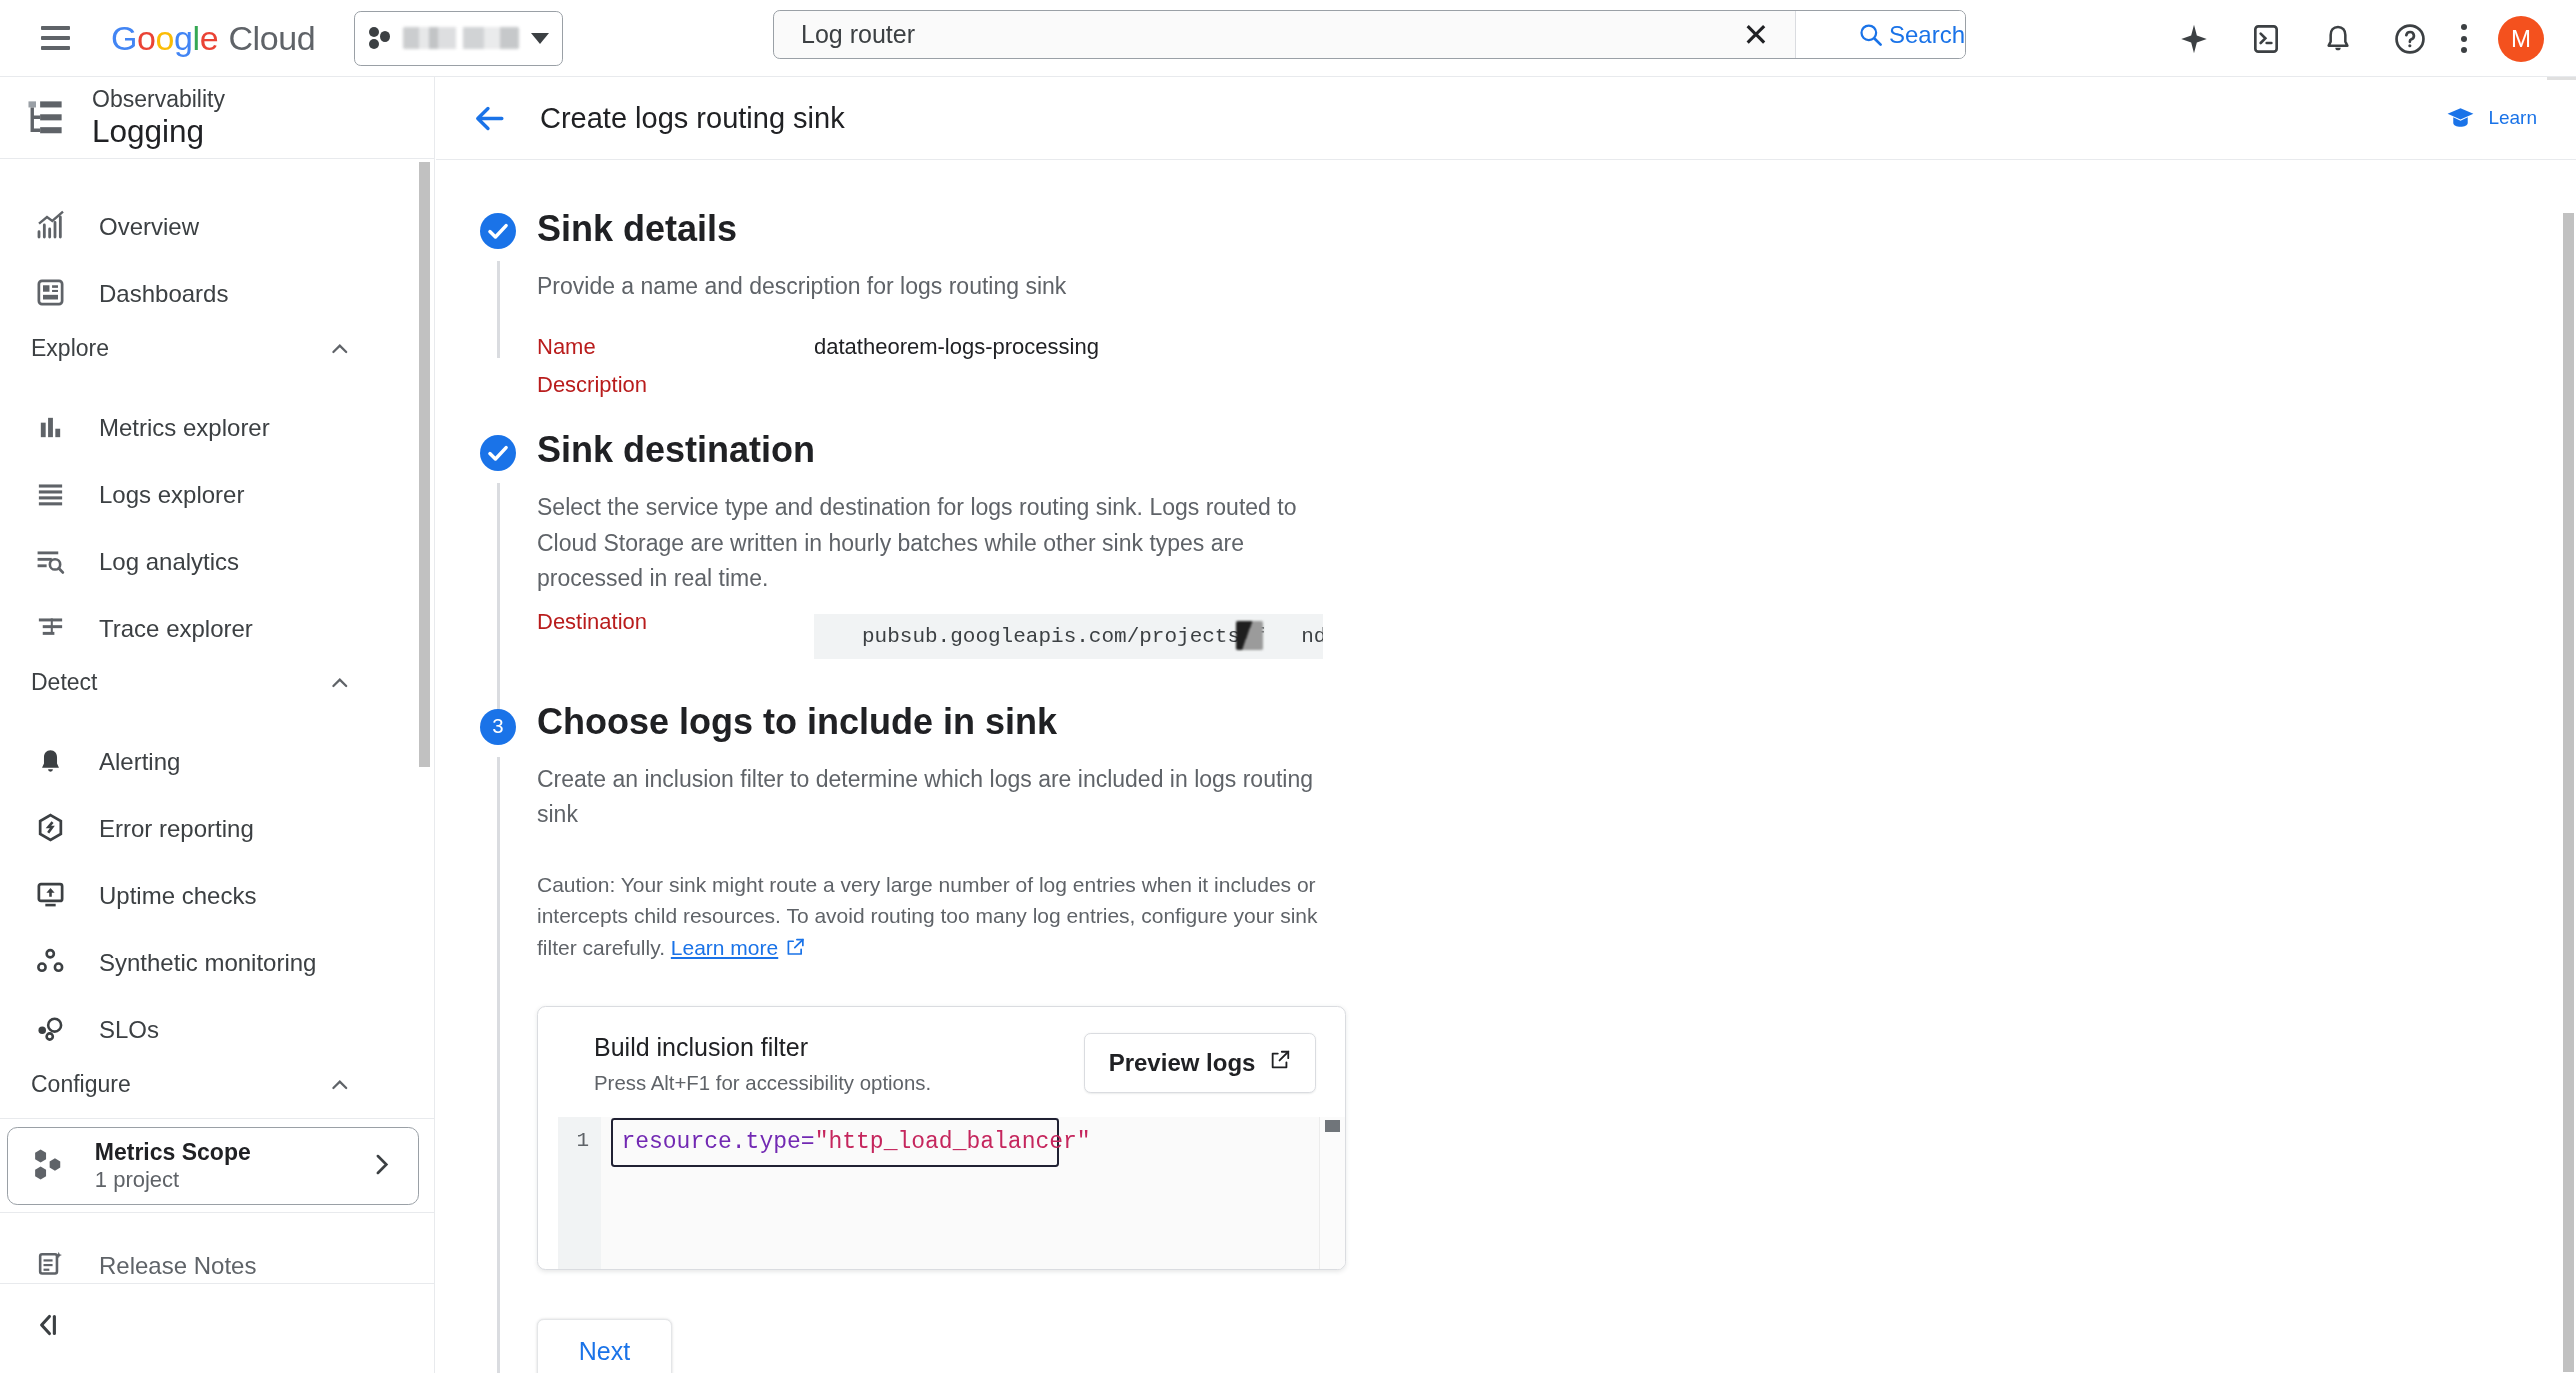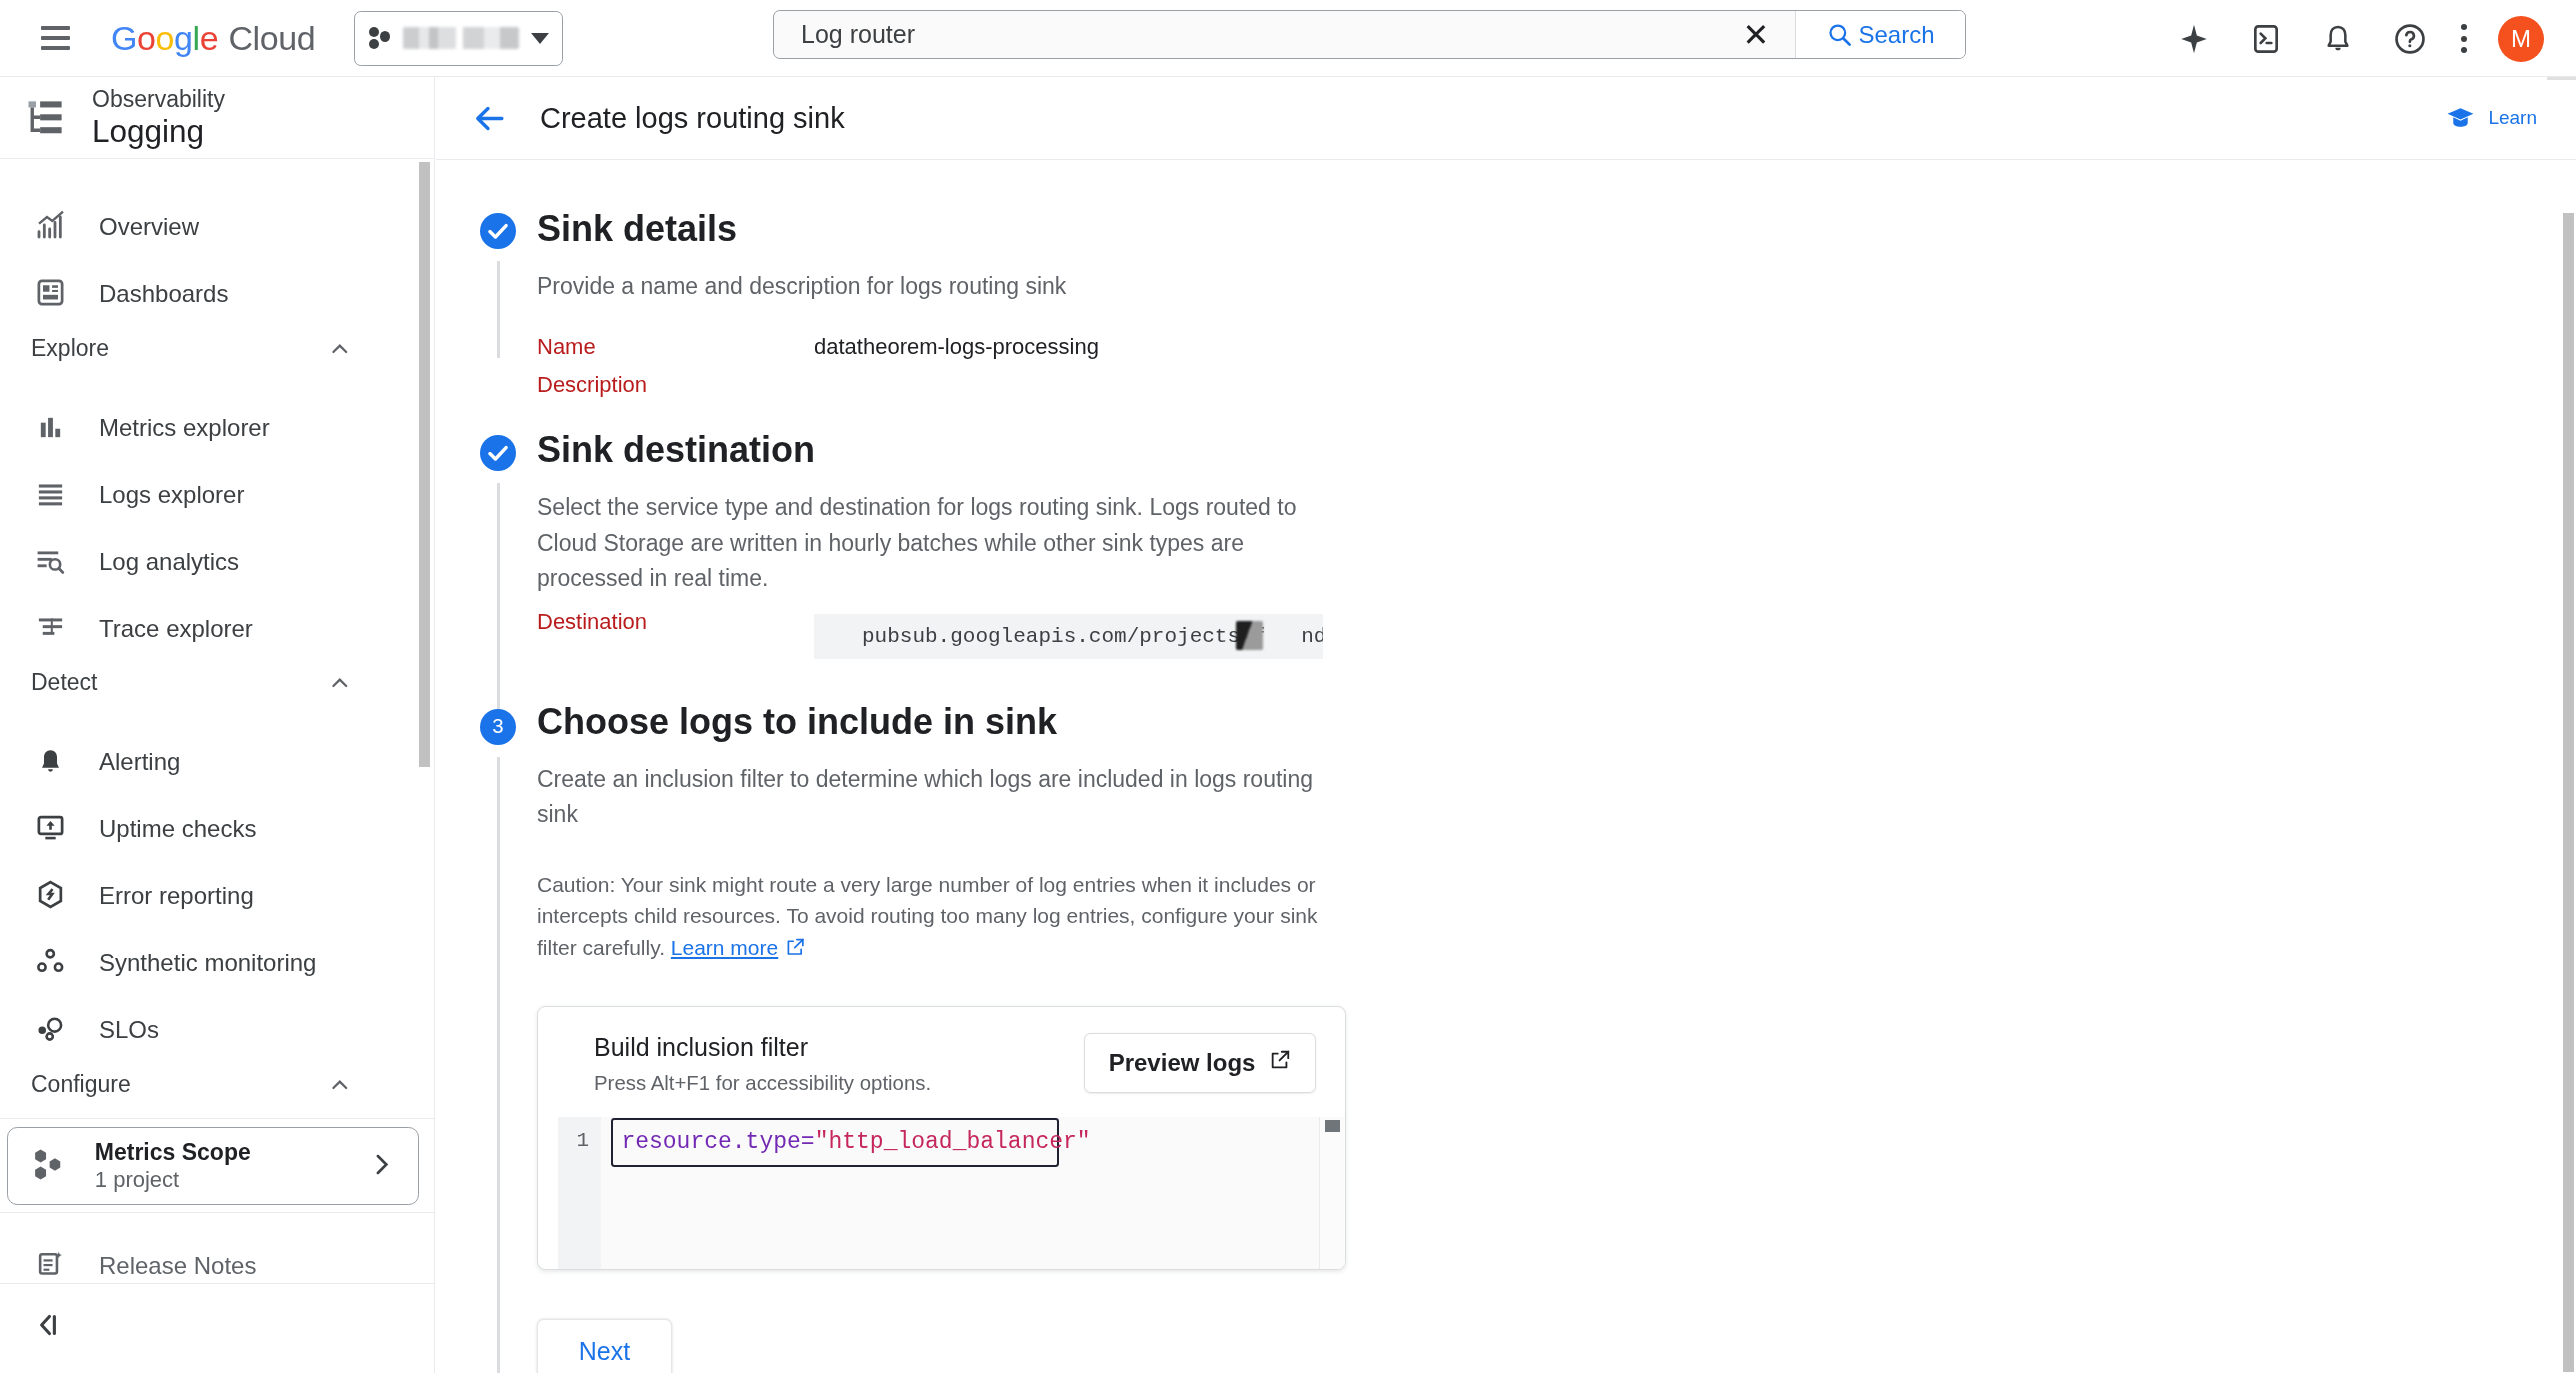--- a/index.html
+++ b/index.html
@@ -52,21 +52,21 @@
     background:#fafafa; overflow:hidden;
   }
   .search-input {
     flex:1; height:100%; border:0; outline:0; background:transparent;
     font-size:25px; color:#3c4043; padding-left:27px; font-family:"Liberation Sans", sans-serif;
   }
   .search-input::placeholder { color:#5f6368; }
   .clear-x { width:78px; height:100%; display:flex;align-items:center;justify-content:center;
     cursor:pointer; font-size:32px; color:#202124; background:#fafafa; }
   .search-btn { width:170px; height:100%; background:#fff; border-left:0.9px solid #dadce0;
-    display:flex;align-items:center;justify-content:center; gap:5px; cursor:pointer; }
+    display:flex;align-items:center;justify-content:flex-end; gap:5px; cursor:pointer; }
   .search-btn .lbl { color:#1a73e8; font-size:24px; }
 
   .head-icons { position:absolute; right:32px; top:0; height:77px; display:flex; align-items:center; gap:31px; }
   .hicon { width:41px;height:41px; display:flex;align-items:center;justify-content:center; cursor:pointer; }
   .avatar { width:46px;height:46px;border-radius:50%; background:#F4511E; color:#fff;
     display:flex;align-items:center;justify-content:center; font-size:24px; cursor:pointer; }
   .kebab { display:flex;flex-direction:column;gap:5.1px;align-items:center; cursor:pointer; }
   .kebab i { width:6px;height:6px;border-radius:50%;background:#3c4043;display:block; }
 
   
@@ -341,35 +341,35 @@
           <svg width="29" height="29" viewBox="0 0 24 24">
             <path d="M12 2.6 C8.7 2.6 6.6 5 6.6 8.4 v5.2 L5 17.2 h14 l-1.6 -3.6 V8.4 C17.4 5 15.3 2.6 12 2.6 Z" fill="#3c4043"></path>
             <path d="M10 18.4 a2 2 0 0 0 4 0" fill="#3c4043"></path>
           </svg>
         </span>
         <span>Alerting</span>
       </div>
       <div class="nav-item">
         <span class="ic">
           <svg width="31" height="31" viewBox="0 0 24 24">
+            <path d="M12 2.4 L20 7 V17 L12 21.6 L4 17 V7 Z" fill="none" stroke="#3c4043" stroke-width="2.1"></path>
+            <path d="M13.6 7.8 L10.4 11.6 L13.4 11.6 L10.2 16" fill="none" stroke="#3c4043" stroke-width="2"></path>
+          </svg>
+        </span>
+        <span>Error reporting</span>
+      </div>
+      <div class="nav-item">
+        <span class="ic">
+          <svg width="31" height="31" viewBox="0 0 24 24">
             <rect x="3" y="4" width="18" height="13" rx="1.6" fill="none" stroke="#3c4043" stroke-width="2.1"></rect>
             <path d="M12 7 L15.2 10.6 H13 v3.2 h-2 v-3.2 H8.8 Z" fill="#3c4043"></path>
             <rect x="8" y="19.2" width="8" height="2" fill="#3c4043"></rect>
           </svg>
         </span>
         <span>Uptime checks</span>
-      </div>
-      <div class="nav-item">
-        <span class="ic">
-          <svg width="31" height="31" viewBox="0 0 24 24">
-            <path d="M12 2.4 L20 7 V17 L12 21.6 L4 17 V7 Z" fill="none" stroke="#3c4043" stroke-width="2.1"></path>
-            <path d="M13.6 7.8 L10.4 11.6 L13.4 11.6 L10.2 16" fill="none" stroke="#3c4043" stroke-width="2"></path>
-          </svg>
-        </span>
-        <span>Error reporting</span>
       </div>
       <div class="nav-item">
         <span class="ic">
           <svg width="31" height="31" viewBox="0 0 24 24">
             <circle cx="11.8" cy="6" r="2.8" fill="none" stroke="#3c4043" stroke-width="2"></circle>
             <circle cx="5.4" cy="16.4" r="2.8" fill="none" stroke="#3c4043" stroke-width="2"></circle>
             <circle cx="18.2" cy="16.4" r="2.8" fill="none" stroke="#3c4043" stroke-width="2"></circle>
           </svg>
         </span>
         <span>Synthetic monitoring</span>

